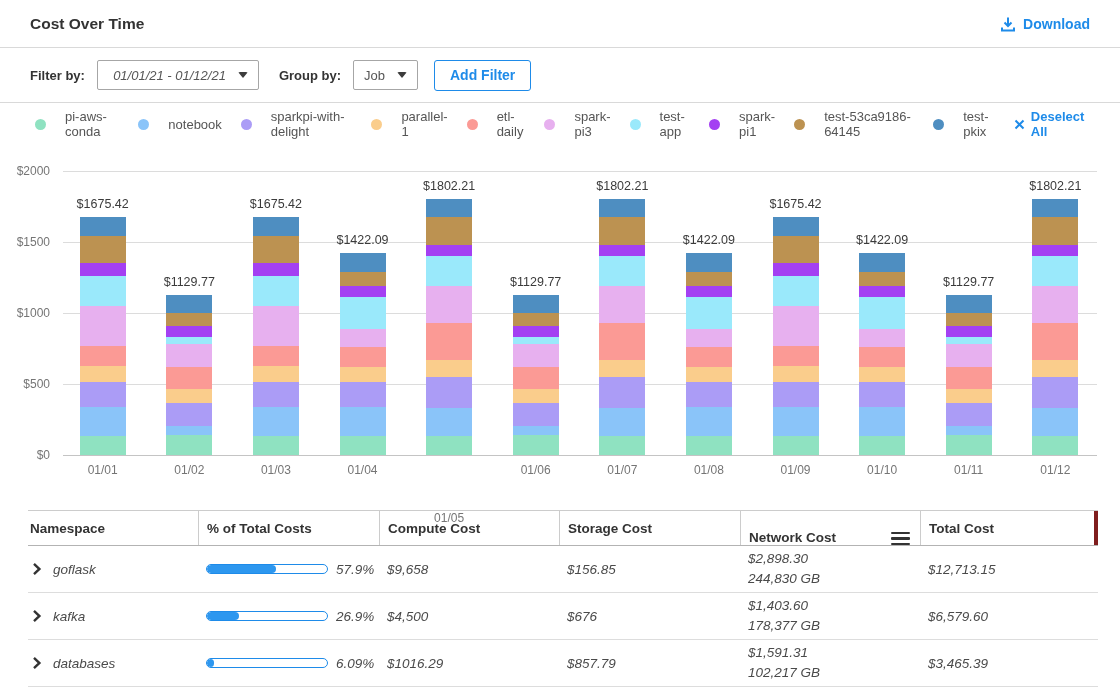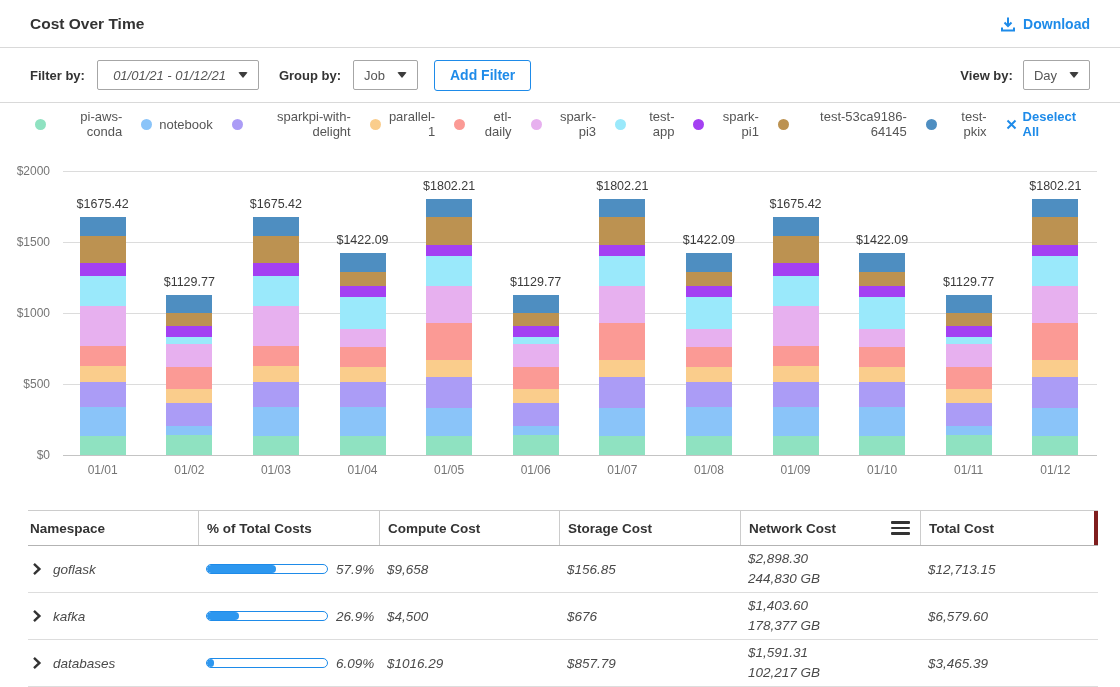--- a/index.html
+++ b/index.html
@@ -26,21 +26,21 @@
   .caret { width:0; height:0; border-left:5px solid transparent; border-right:5px solid transparent;
     border-top:6px solid #3c3c3c; border-radius:2px; }
   .add-filter { height:31px; margin-left:4px; padding:0 15px; background:#fff;
     border:1px solid var(--accent); border-radius:3px; color:var(--accent);
     font-size:14px; font-weight:bold; font-family:inherit; cursor:pointer; }
   .viewby { margin-left:auto; display:flex; align-items:center; gap:10px; }
 
   
   .legendbar { height:42px; display:flex; align-items:center; padding:0 30px 0 35px;
     gap:19px; font-size:13px; color:#555; }
-  .legend-item { display:flex; align-items:center; gap:7px; cursor:pointer;text-align:right; }
+  .legend-item { display:flex; align-items:center; gap:19px; cursor:pointer; }
   .dot { width:11px; height:11px; border-radius:50%; flex:0 0 auto; }
   .deselect { margin-left:auto; display:flex; align-items:center; gap:6px;
     color:var(--accent); font-weight:bold; cursor:pointer; }
 
   
   .chart-section { position:relative; height:335px; }
   .plot { position:absolute; left:63px; right:23px; top:26px; height:284px; }
   .gridline { position:absolute; left:0; right:0; height:1px; background:var(--grid); }
   .gridline.baseline { background:#c4c4c4; }
   .ytick { position:absolute; left:-55px; width:42px; text-align:right;
@@ -53,21 +53,21 @@
     font-size:12px; color:var(--tick); white-space:nowrap; }
 
   
   .cost-table { margin:30px 22px 0 28px; border-top:1px solid #ccc; }
   .t-row { display:grid; grid-template-columns:170px 181px 180px 181px 180px 178px; align-items:center; }
   .t-head { height:35px; border-bottom:1px solid #b3b3b3; font-size:13.5px; font-weight:bold; color:#333; }
   .th { height:100%; display:flex; align-items:center; padding-left:8px; }
   .th:first-child { padding-left:2px; }
   .th + .th { border-left:1px solid #ccc; }
   .th:last-child { border-right:4px solid #7f1d1d; }
-  .th-network { justify-content:space-between; padding-right:10px; }
+  .th-network { justify-content:space-between; padding-right:10px;align-items:flex-end; }
   .burger { display:flex; flex-direction:column; gap:3px; cursor:pointer; }
   .burger i { display:block; width:19px; height:2.5px; background:#333; border-radius:1px; }
   .t-body .t-row { height:47px; border-bottom:1px solid #ddd; font-size:13.5px; color:#4a4a4a;font-style:italic; }
   .td { padding-left:8px; }
   .ns-cell { display:flex; align-items:center; gap:11px; padding-left:4px; cursor:pointer; }
   .chev { display:flex; flex:0 0 auto; }
   .pct-cell { display:flex; align-items:center; gap:8px; }
   .pill { position:relative; width:122px; height:10px; border:1px solid var(--accent);
     border-radius:6px; background:#fff; overflow:hidden; }
   .pill-fill { position:absolute; left:0; top:0; bottom:0; background:#2d97ef; border-radius:5px; }
@@ -95,27 +95,20 @@
   <div class="dropdown" style="width:162px; justify-content:flex-end;font-style:italic;">
     <span>01/01/21 - 01/12/21</span>
     <span class="caret"></span>
   </div>
   <span class="flabel" style="margin-left:8px;">Group by:</span>
   <div class="dropdown">
     <span>Job</span>
     <span class="caret"></span>
   </div>
   <button class="add-filter">Add Filter</button>
-  <div class="viewby">
-    <span class="flabel">View by:</span>
-    <div class="dropdown">
-      <span>Day</span>
-      <span class="caret"></span>
-    </div>
-  </div>
 </div>
 
 <div class="legendbar">
   <span style="display:flex; align-items:center; gap:19px;">
   <span class="legend-item">
     <span class="dot" style="background: rgb(143, 226, 193);"></span>
     <span>pi-aws-conda</span>
   </span>
 
   <span class="legend-item">
@@ -252,21 +245,21 @@
         <div class="seg" style="height: 31.1px; background: rgb(171, 156, 246);"></div>
         <div class="seg" style="height: 16.76px; background: rgb(250, 205, 140);"></div>
         <div class="seg" style="height: 36.78px; background: rgb(251, 154, 149);"></div>
         <div class="seg" style="height: 37.35px; background: rgb(231, 176, 239);"></div>
         <div class="seg" style="height: 30.1px; background: rgb(154, 233, 251);"></div>
         <div class="seg" style="height: 10.93px; background: rgb(164, 64, 242);"></div>
         <div class="seg" style="height: 27.83px; background: rgb(188, 146, 81);"></div>
         <div class="seg" style="height: 17.64px; background: rgb(78, 142, 193);"></div>
         <span class="bar-total" style="bottom: 261.914px;">$1802.21</span>
       </div>
-      <span class="xtick" style="left: 386.1px;">01/05</span>
+      <span class="xtick" style="left: 386.1px; margin-top: 48px;">01/05</span>
       <div class="bar" style="left: 449.7px;">
         <div class="seg" style="height: 20.45px; background: rgb(143, 226, 193);"></div>
         <div class="seg" style="height: 8.24px; background: rgb(138, 196, 249);"></div>
         <div class="seg" style="height: 23.29px; background: rgb(171, 156, 246);"></div>
         <div class="seg" style="height: 14.2px; background: rgb(250, 205, 140);"></div>
         <div class="seg" style="height: 21.44px; background: rgb(251, 154, 149);"></div>
         <div class="seg" style="height: 23.29px; background: rgb(231, 176, 239);"></div>
         <div class="seg" style="height: 7.38px; background: rgb(154, 233, 251);"></div>
         <div class="seg" style="height: 10.65px; background: rgb(164, 64, 242);"></div>
         <div class="seg" style="height: 13.21px; background: rgb(188, 146, 81);"></div>

